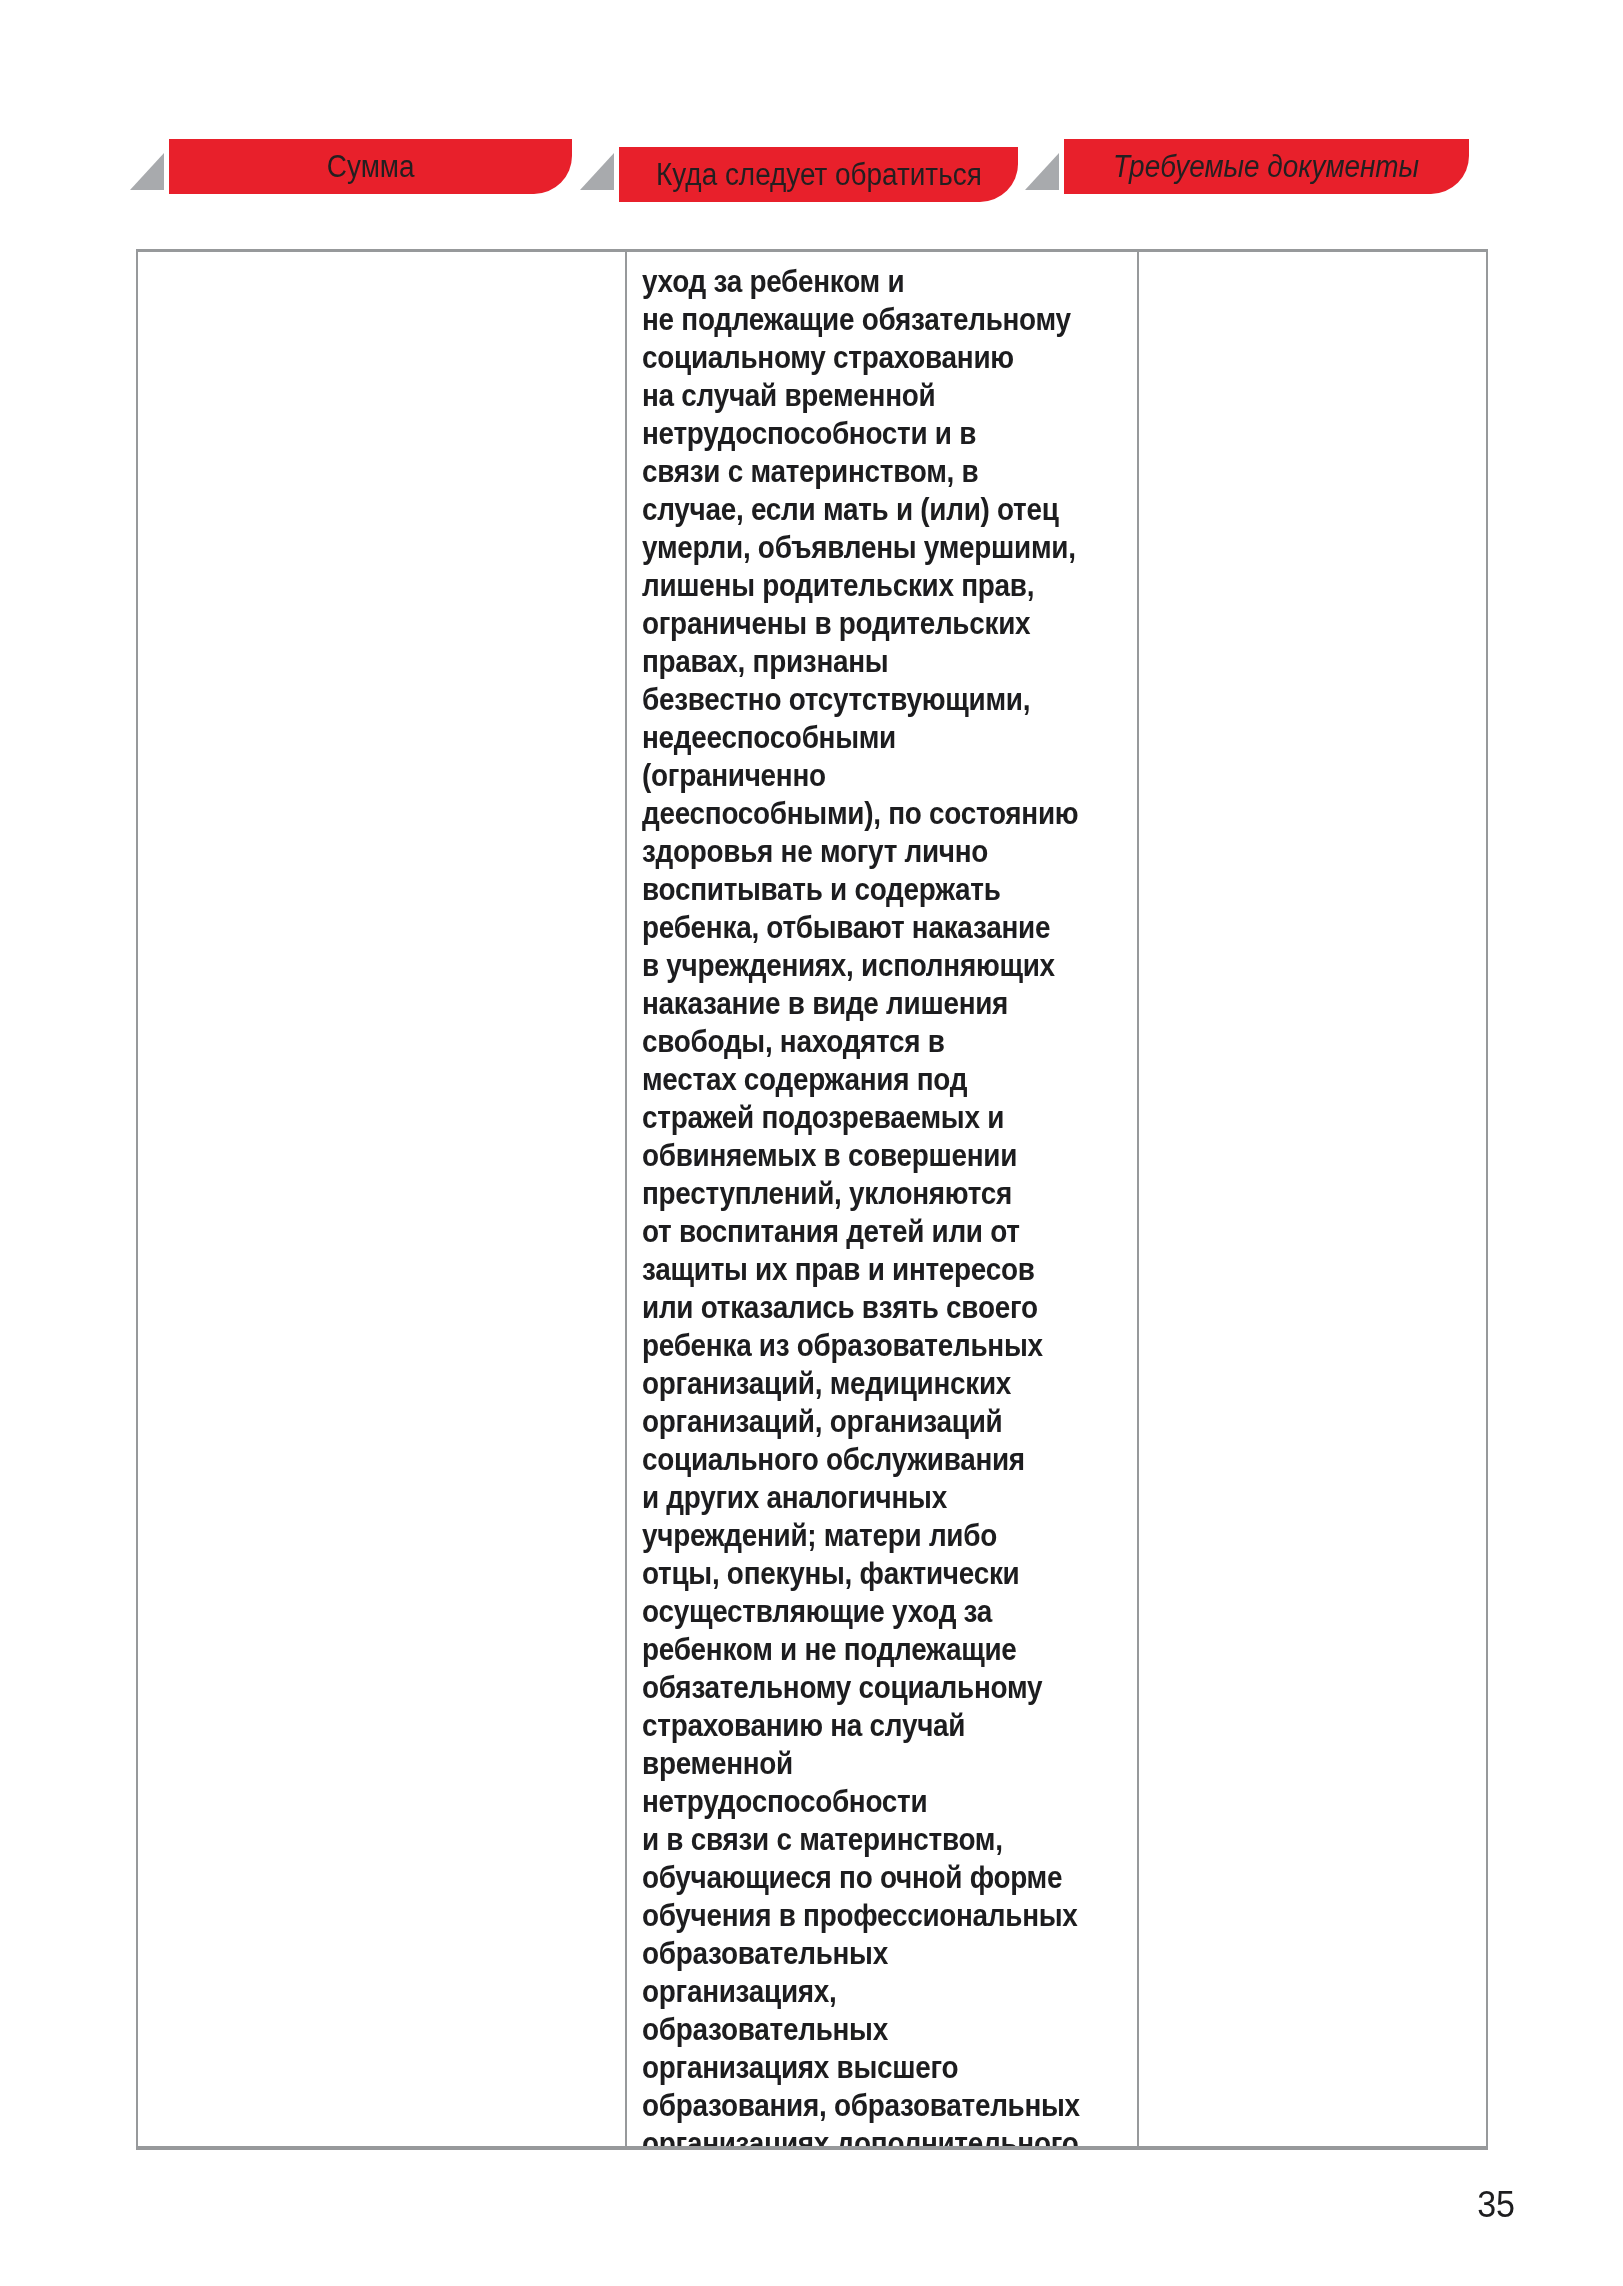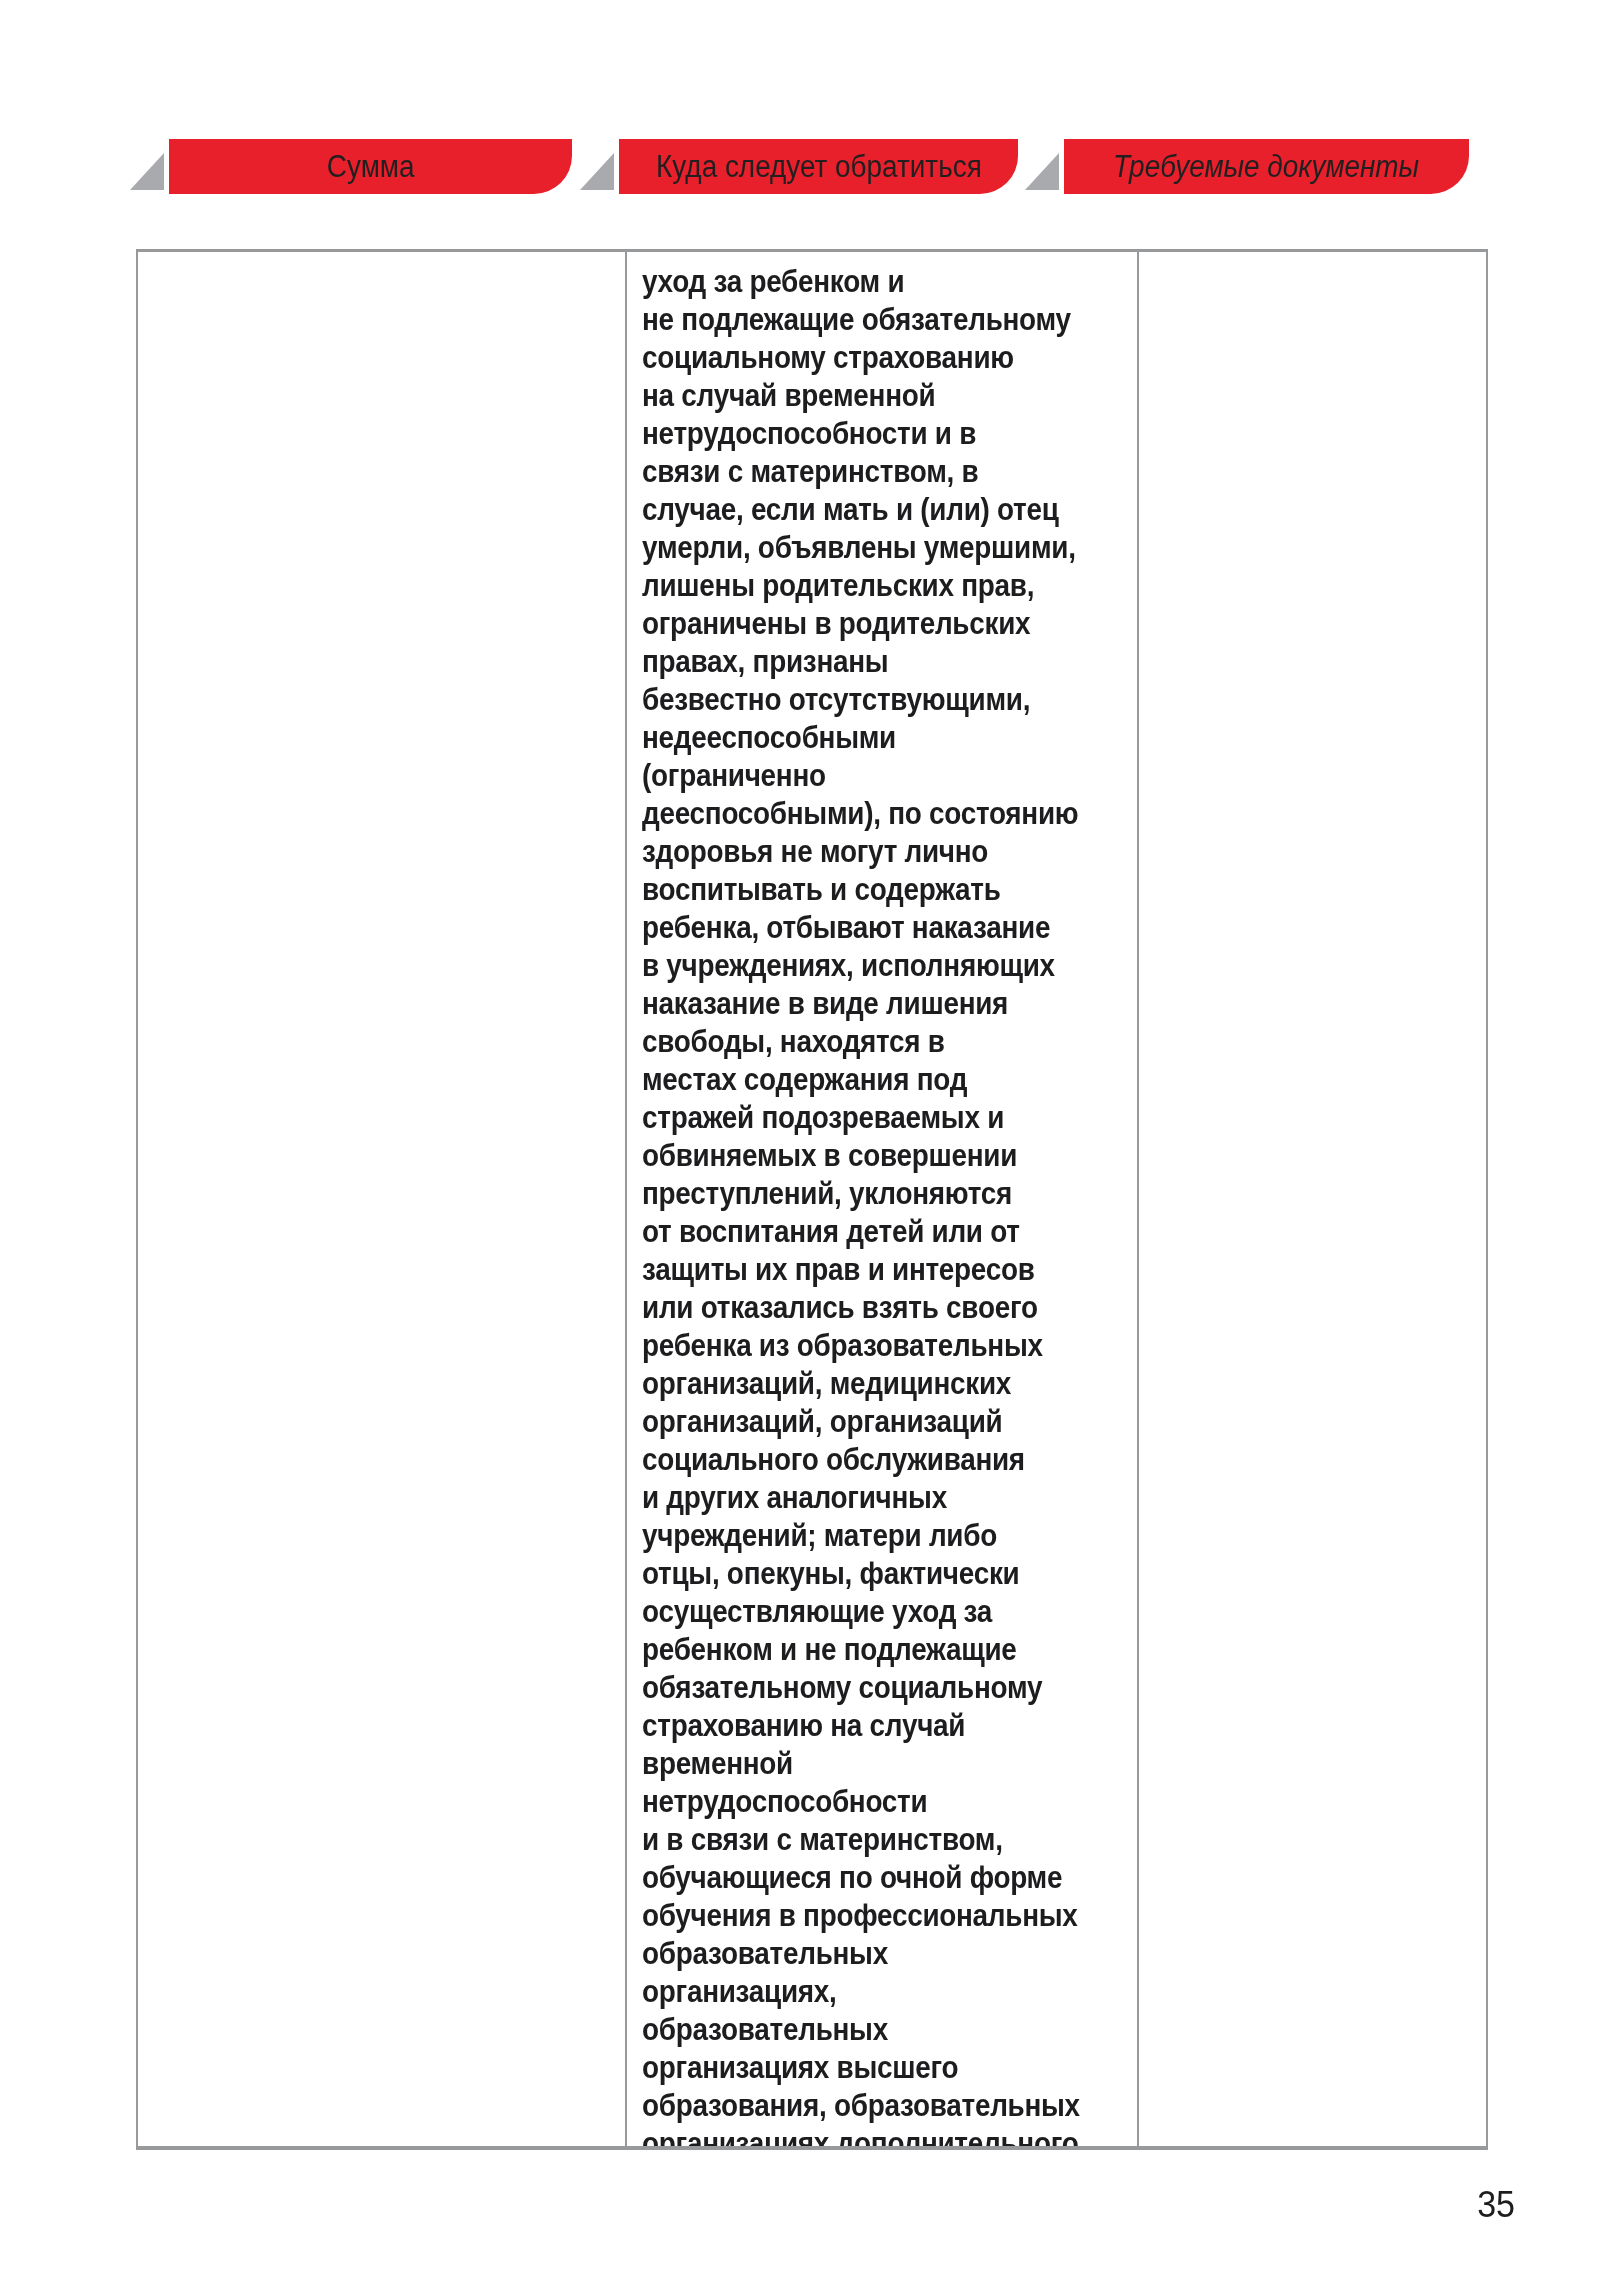--- a/index.html
+++ b/index.html
@@ -20,21 +20,21 @@
     position: absolute;
     top: 139px;
     height: 55px;
     background: var(--tab-red, #E8202B);
     border-radius: 0 0 38px 0;
     display: flex;
     align-items: center;
     justify-content: center;
   }
   .tab-1 { left: 169px;  width: 403px; }
-  .tab-2 { left: 619px;  width: 399px; }
+  .tab-2 { left: 619px;  width: 399px; margin-top: 8px; }
   .tab-3 { left: 1064px; width: 405px; font-style: italic; }
 
   .tab-label {
     font-size: 31px;
     color: var(--text-dark, #231F20);
     white-space: nowrap;
     transform: scaleX(0.9);
     transform-origin: center center;
   }
 

